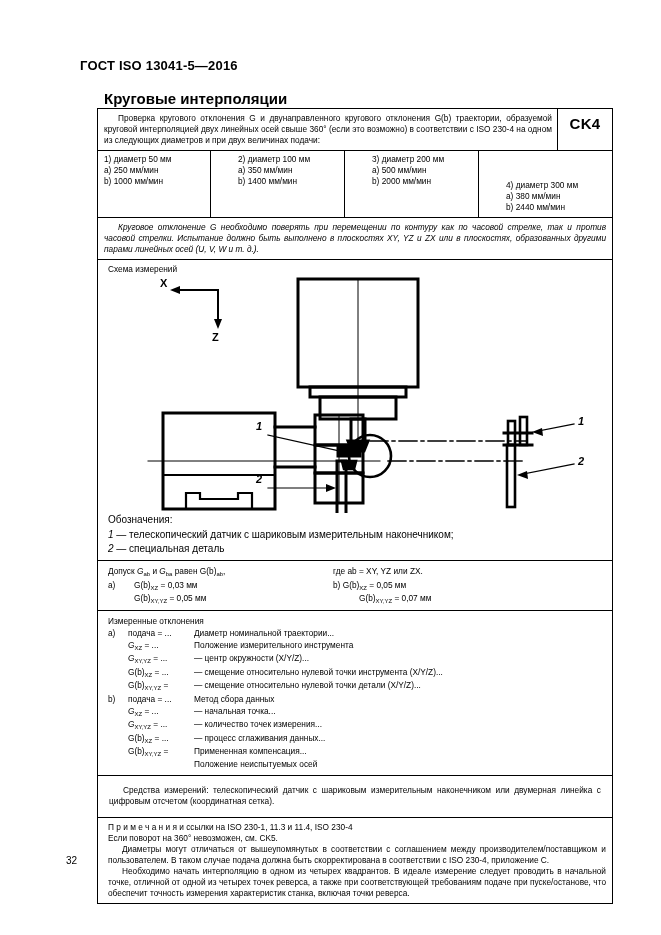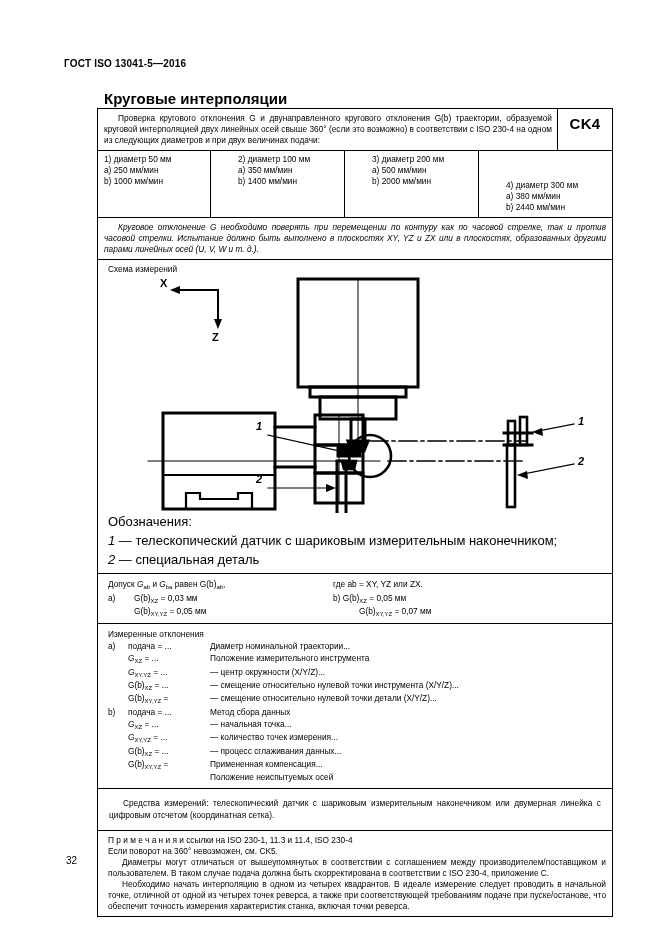--- a/index.html
+++ b/index.html
@@ -16,23 +16,23 @@
     overflow: hidden;
   }
   .page {
     position: absolute;
     left: 0; top: 0;
     width: 661px;
     height: 935px;
   }
   .doc-header {
     position: absolute;
-    left: 64px;
+    left: 80px;
     top: 58px;
-    font-size: 10px;
+    font-size: 13px;
     font-weight: bold;
     letter-spacing: 0.2px;
   }
   .section-title {
     position: absolute;
     left: 104px;
     top: 90px;
     font-size: 15px;
     font-weight: bold;
   }
@@ -91,36 +91,36 @@
 
   
   .scheme-row { padding: 4px 6px 3px 10px; }
   .scheme-label { font-size: 8.3px; }
   .scheme-art {
     position: relative;
     height: 238px;
     width: 100%;
   }
   .scheme-art svg { position: absolute; left: 0; top: 0; }
-  .legend { font-size: 13px; line-height: 1.45; }
+  .legend { font-size: 10px; line-height: 1.45; }
   .legend .lead { font-style: italic; }
 
   
   .tol-row { padding: 4px 6px 4px 10px; font-size: 8.3px; line-height: 1.5; }
   .tol-line { display: flex; }
   .tol-left { width: 225px; }
   .tol-right { flex: 1; }
   .ind1 { padding-left: 26px; }
   .ind-a { display: inline-block; width: 26px; }
 
   
   .meas-row { padding: 4px 6px 5px 10px; font-size: 8.3px; line-height: 1.45; }
   .meas-line { display: flex; }
   .meas-mark { width: 20px; }
-  .meas-sym { width: 82px; }
+  .meas-sym { width: 66px; }
   .meas-desc { flex: 1; }
 
   
   .means-row { padding: 4px 6px 4px 6px; text-align: justify; }
   .means-row p { margin: 5px; text-indent: 14px; }
 
   
   .notes-row { padding: 4px 6px 4px 10px; text-align: justify; }
   .notes-row p { margin: 0; text-indent: 14px; }
   .notes-row p.noind { text-indent: 0; }

